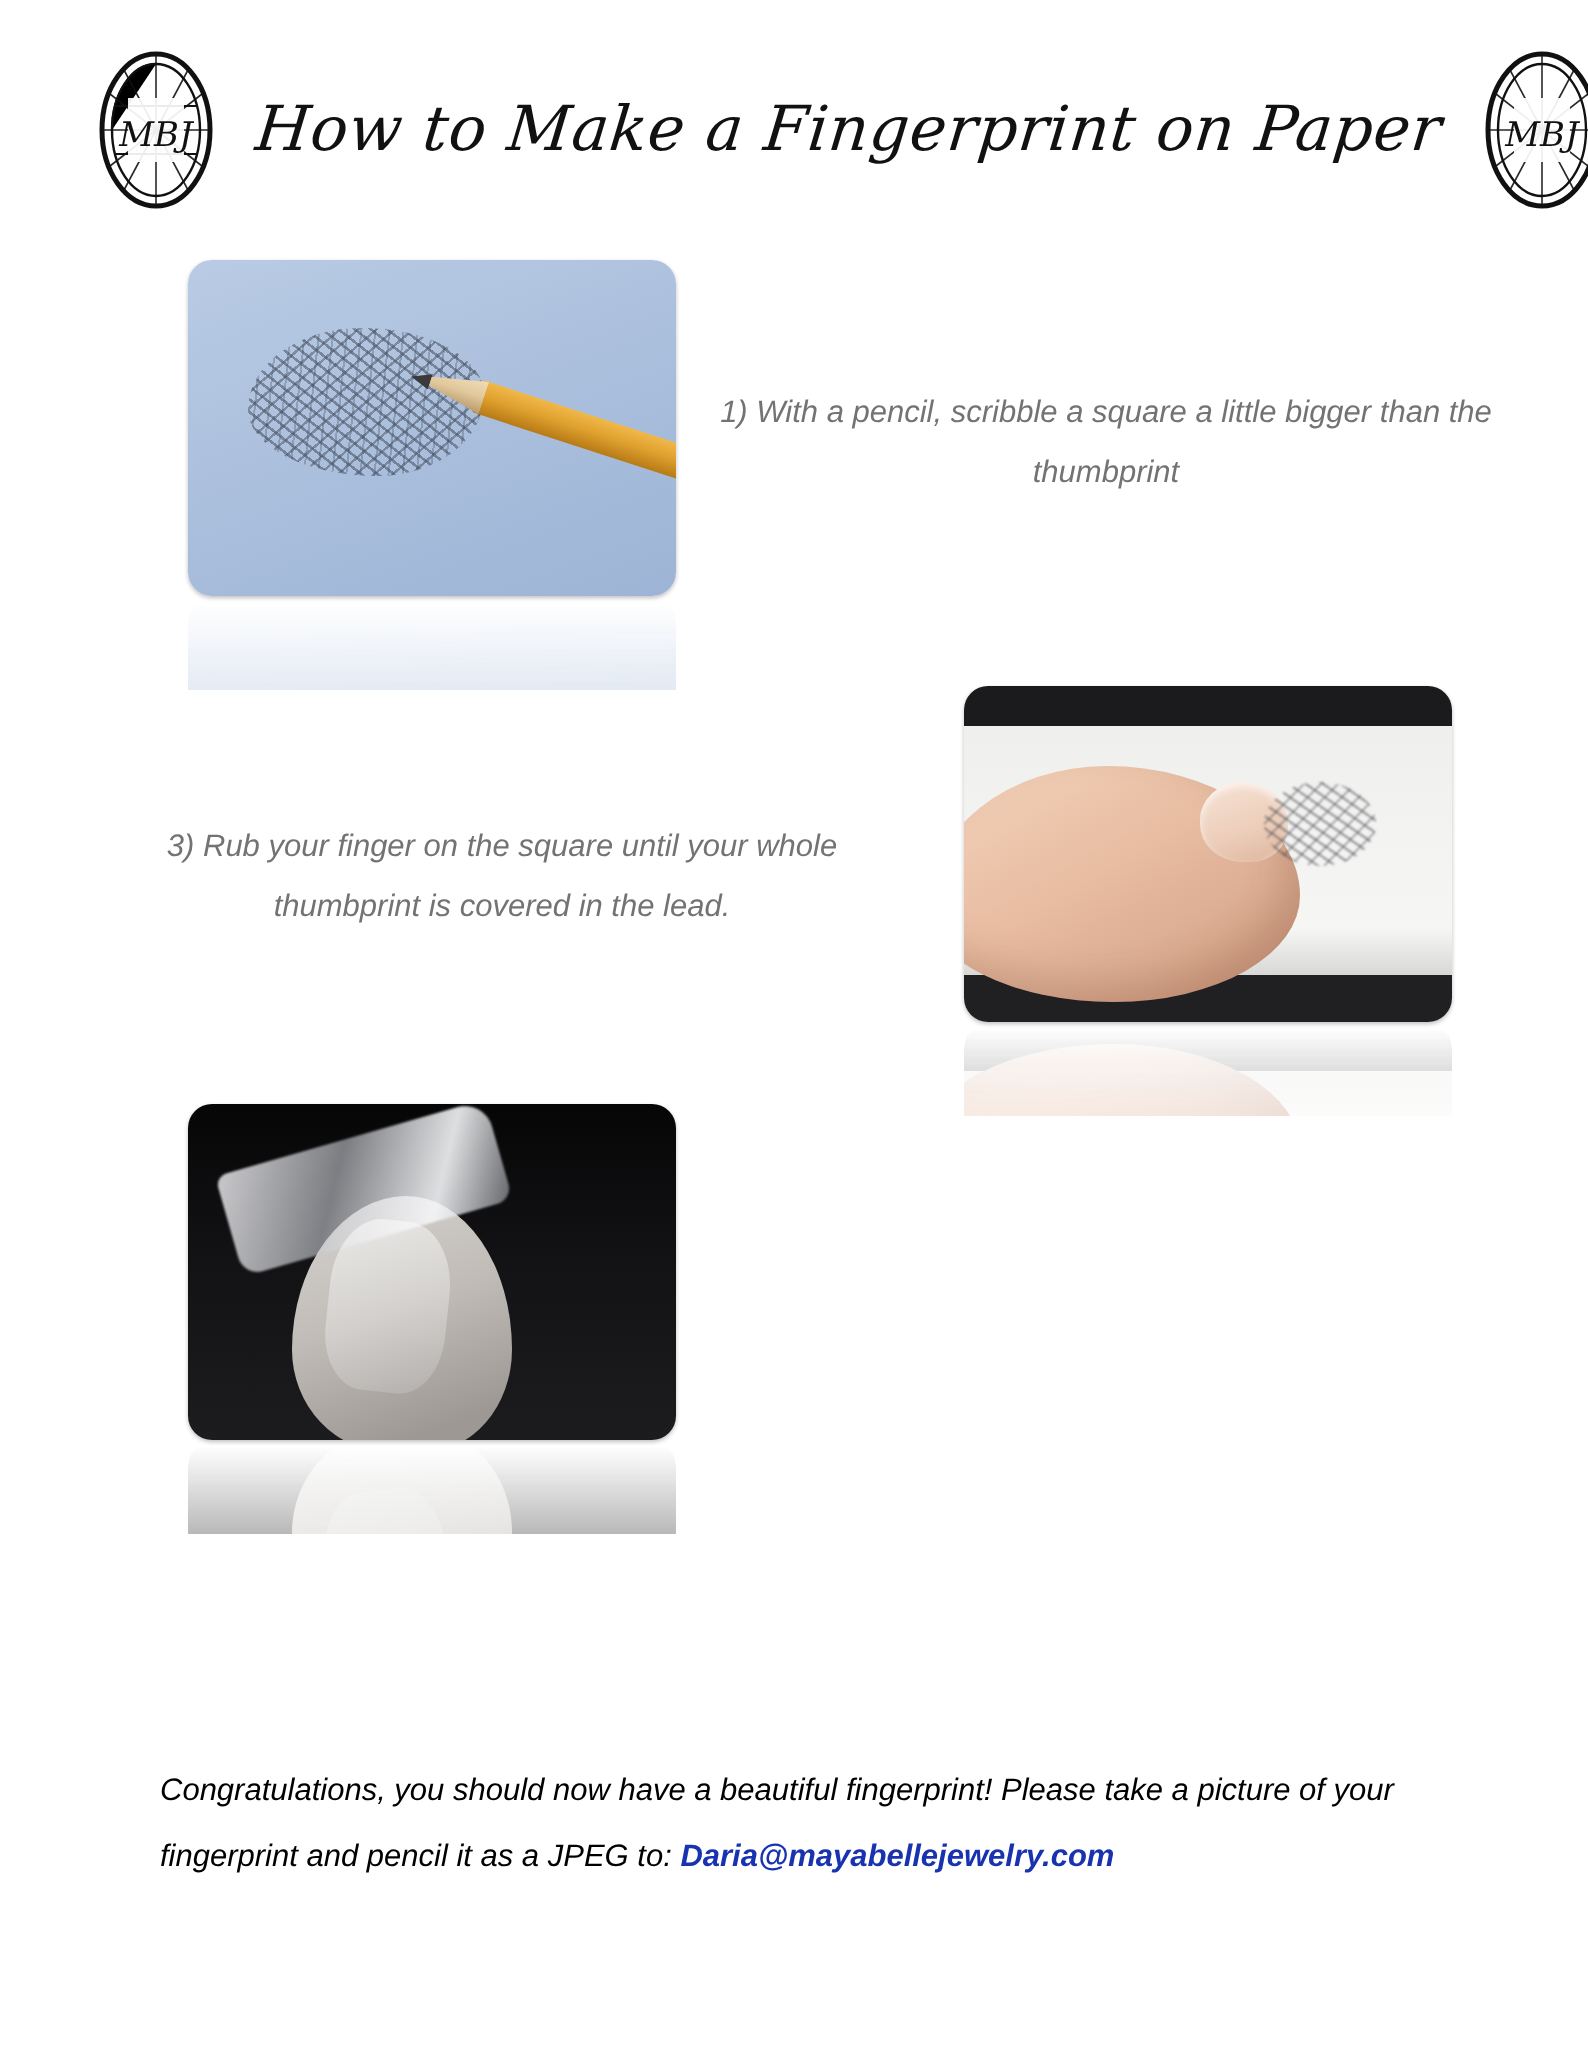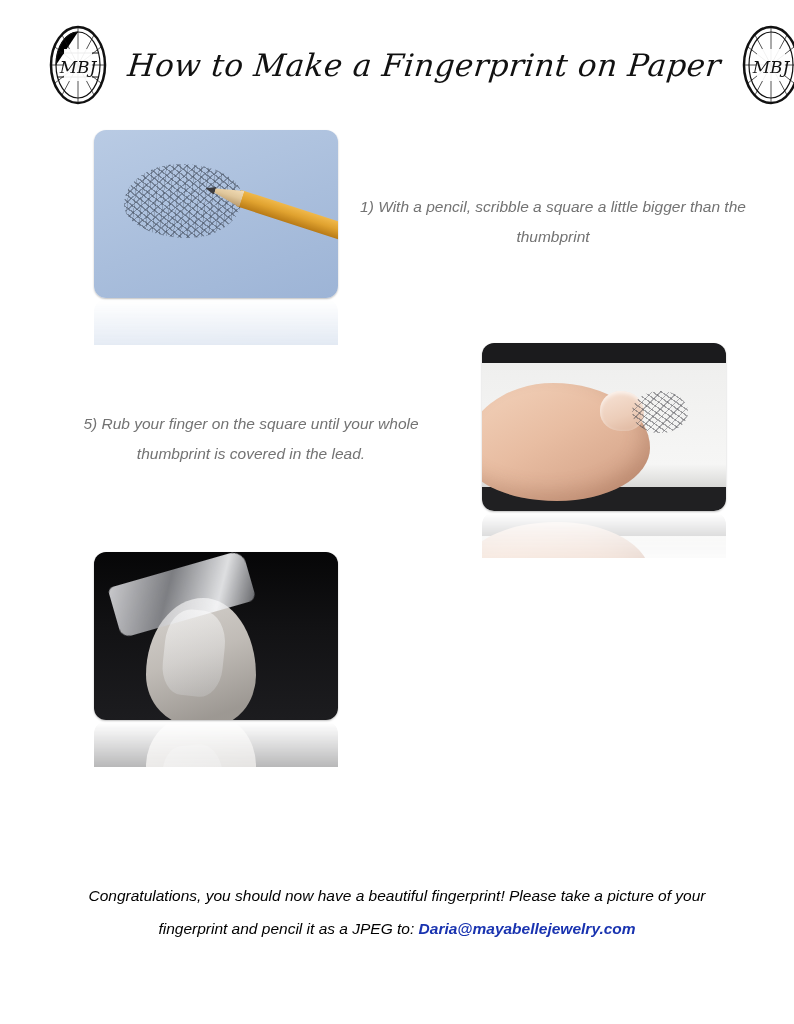--- a/index.html
+++ b/index.html
@@ -274,26 +274,25 @@
     background: linear-gradient(200deg, rgba(120,120,122,0.45), rgba(255,255,255,0));
     filter: blur(5px);
   }
 
   
   .footer {
     position: absolute;
     left: 0;
     right: 0;
     top: 880px;
-    text-align: center;
     font-family: "Liberation Sans", sans-serif;
     font-style: italic;
     font-size: 15.5px;
     line-height: 2.1;
-    padding: 0 48px;
+    padding: 0 80px;
     box-sizing: border-box;
   }
   .footer .email {
     color: #1933b0;
     font-weight: bold;
     text-decoration: none;
   }
 </style>
 </head>
 <body>
@@ -361,21 +360,21 @@
           <div class="inner img-pencil">
             
             
           </div>
         </div>
       </div>
       <div class="caption pad-top-1">1)  With a pencil, scribble a square a little bigger than the thumbprint</div>
     </div>
 
     <div class="step right-img" style="margin-top:-6px;">
-      <div class="caption pad-top-2" style="padding-left:20px;padding-right:26px;">5)  Rub your finger on the square until your whole thumbprint is covered in the lead.</div>
+      <div class="caption pad-top-2" style="padding-left:20px;padding-right:26px;">3)  Rub your finger on the square until your whole thumbprint is covered in the lead.</div>
       <div class="photo-wrap" style="margin-right:42px;">
         <div class="photo img-finger">
           <div class="finger-shape"></div>
           <div class="nail"></div>
           <div class="smudge"></div>
         </div>
         <div class="reflection">
           <div class="inner img-finger">
             <div class="finger-shape"></div>
 

